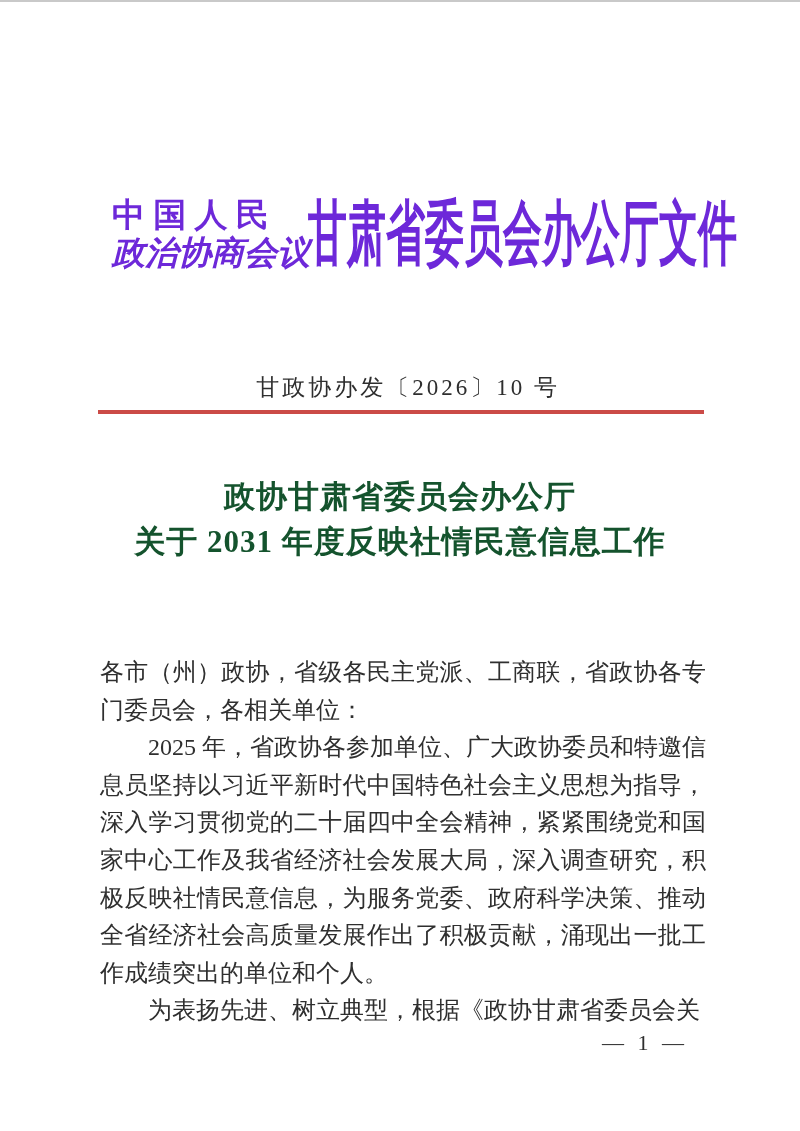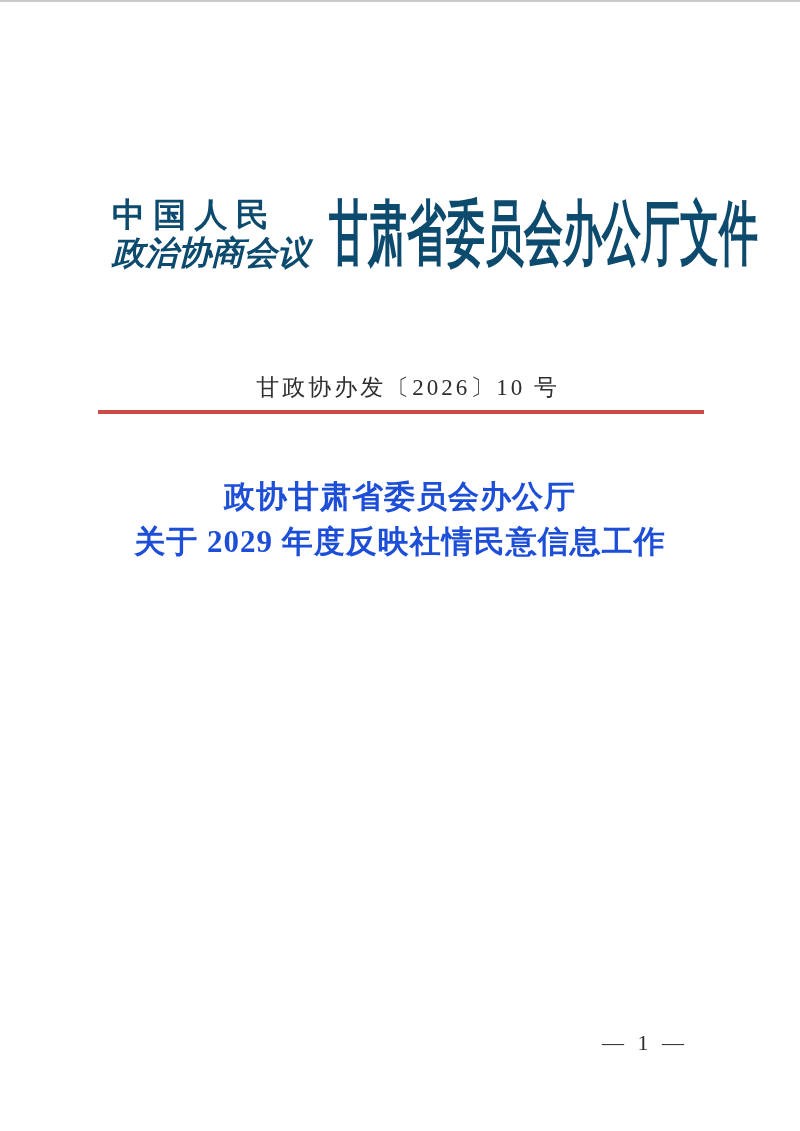--- a/index.html
+++ b/index.html
@@ -20,22 +20,21 @@
   }
   
   .letterhead {
     position: absolute;
     top: 177px;
     left: 112px;
     width: 600px;
     height: 110px;
     display: flex;
     align-items: center;
-    color: #0c4a6e;
-    gap: 21px;
+    color: #6d28d9;
   }
   .org-block {
     width: 196px;
     flex: 0 0 auto;
     font-weight: bold;
     text-align: left;
   }
   .org-line1 {
     font-size: 33px;
     line-height: 38px;
@@ -82,21 +81,21 @@
   .doc-title {
     position: absolute;
     top: 472px;
     left: 0;
     width: 100%;
     text-align: center;
     font-weight: bold;
     font-size: 31px;
     line-height: 45px;
     letter-spacing: 1px;
-    color: #1d4ed8;
+    color: #14532d;
   }
   
   .doc-body {
     position: absolute;
     top: 652px;
     left: 100px;
     width: 606px;
     font-size: 24px;
     line-height: 37.6px;
     text-align: justify;
@@ -130,19 +129,24 @@
     </div>
     <div class="org-title-large">甘肃省委员会办公厅文件</div>
   </div>
 
   <div class="doc-number">甘政协办发〔2026〕10 号</div>
 
   <div class="red-divider"></div>
 
   <div class="doc-title">
     <div>政协甘肃省委员会办公厅</div>
-    <div>关于 2029 年度反映社情民意信息工作</div>
+    <div>关于 2031 年度反映社情民意信息工作</div>
   </div>
 
+  <div class="doc-body">
+    <p>各市（州）政协，省级各民主党派、工商联，省政协各专门委员会，各相关单位：</p>
+    <p class="indent">2025 年，省政协各参加单位、广大政协委员和特邀信息员坚持以习近平新时代中国特色社会主义思想为指导，深入学习贯彻党的二十届四中全会精神，紧紧围绕党和国家中心工作及我省经济社会发展大局，深入调查研究，积极反映社情民意信息，为服务党委、政府科学决策、推动全省经济社会高质量发展作出了积极贡献，涌现出一批工作成绩突出的单位和个人。</p>
+    <p class="indent">为表扬先进、树立典型，根据《政协甘肃省委员会关</p>
+  </div>
 
   <div class="page-number">— 1 —</div>
 
 </div>
 
 </body></html>

